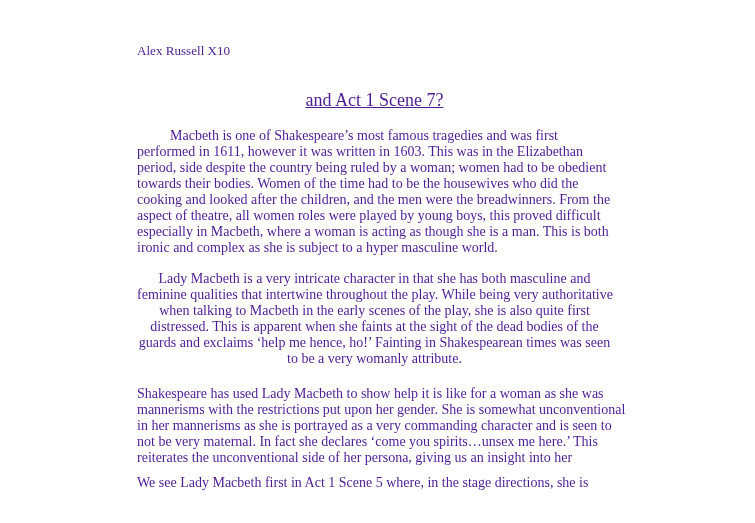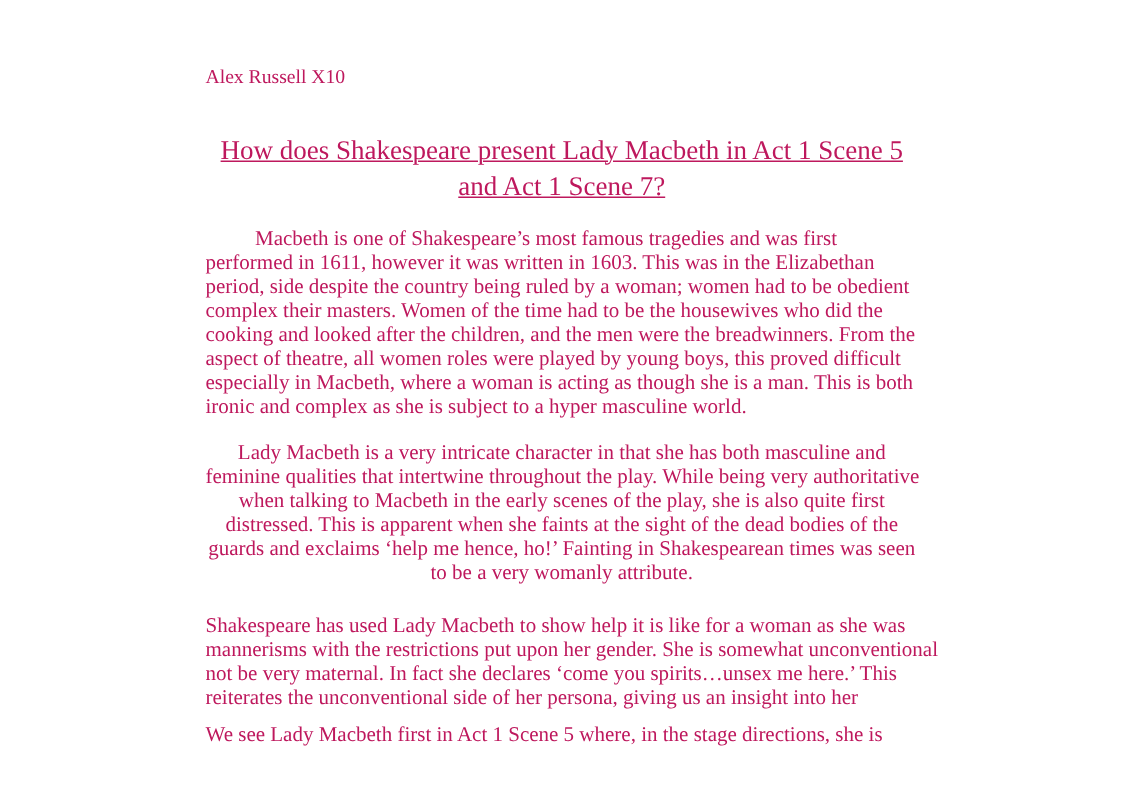--- a/index.html
+++ b/index.html
@@ -6,21 +6,21 @@
     margin: 0;
     padding: 0;
     background: #ffffff;
   }
   .page {
     position: relative;
     width: 755px;
     height: 523px;
     background: #ffffff;
     overflow: hidden;
-    color: #be185d;
+    color: #4c1d95;
     font-family: "Liberation Serif", "DejaVu Serif", serif;
   }
   .content {
     position: absolute;
     left: 137px;
     top: 43px;
     width: 475px;
   }
   .author {
     font-size: 13.1px;
@@ -58,45 +58,45 @@
   #essay-body .para:nth-child(3) { margin-top: 19px; }
   #essay-body .para:nth-child(4) { margin-top: 9px; }
 </style>
 </head>
 <body>
 
 <div class="page">
   <div class="content">
     <div class="author">Alex Russell X10</div>
     <h1 class="title">
-      <span class="title-line">How does Shakespeare present Lady Macbeth in Act 1 Scene 5</span>
       <span class="title-line">and Act 1 Scene 7?</span>
     </h1>
     <div class="essay-body" id="essay-body">
         <div class="para indent">
           <div class="line">Macbeth is one of Shakespeare’s most famous tragedies and was first</div>
           <div class="line">performed in 1611, however it was written in 1603. This was in the Elizabethan</div>
           <div class="line">period, side despite the country being ruled by a woman; women had to be obedient</div>
-          <div class="line">complex their masters. Women of the time had to be the housewives who did the</div>
+          <div class="line">towards their bodies. Women of the time had to be the housewives who did the</div>
           <div class="line">cooking and looked after the children, and the men were the breadwinners. From the</div>
           <div class="line">aspect of theatre, all women roles were played by young boys, this proved difficult</div>
           <div class="line">especially in Macbeth, where a woman is acting as though she is a man. This is both</div>
           <div class="line">ironic and complex as she is subject to a hyper masculine world.</div>
         </div>
         <div class="para">
           <div class="line">Lady Macbeth is a very intricate character in that she has both masculine and</div>
           <div class="line">feminine qualities that intertwine throughout the play. While being very authoritative</div>
           <div class="line">when talking to Macbeth in the early scenes of the play, she is also quite first</div>
           <div class="line">distressed. This is apparent when she faints at the sight of the dead bodies of the</div>
           <div class="line">guards and exclaims ‘help me hence, ho!’ Fainting in Shakespearean times was seen</div>
           <div class="line">to be a very womanly attribute.</div>
         </div>
         <div class="para">
           <div class="line">Shakespeare has used Lady Macbeth to show help it is like for a woman as she was</div>
           <div class="line">mannerisms with the restrictions put upon her gender. She is somewhat unconventional</div>
+          <div class="line">in her mannerisms as she is portrayed as a very commanding character and is seen to</div>
           <div class="line">not be very maternal. In fact she declares ‘come you spirits…unsex me here.’ This</div>
           <div class="line">reiterates the unconventional side of her persona, giving us an insight into her</div>
         </div>
         <div class="para">
           <div class="line">We see Lady Macbeth first in Act 1 Scene 5 where, in the stage directions, she is</div>
         </div>
       </div>
   </div>
 </div>
 

